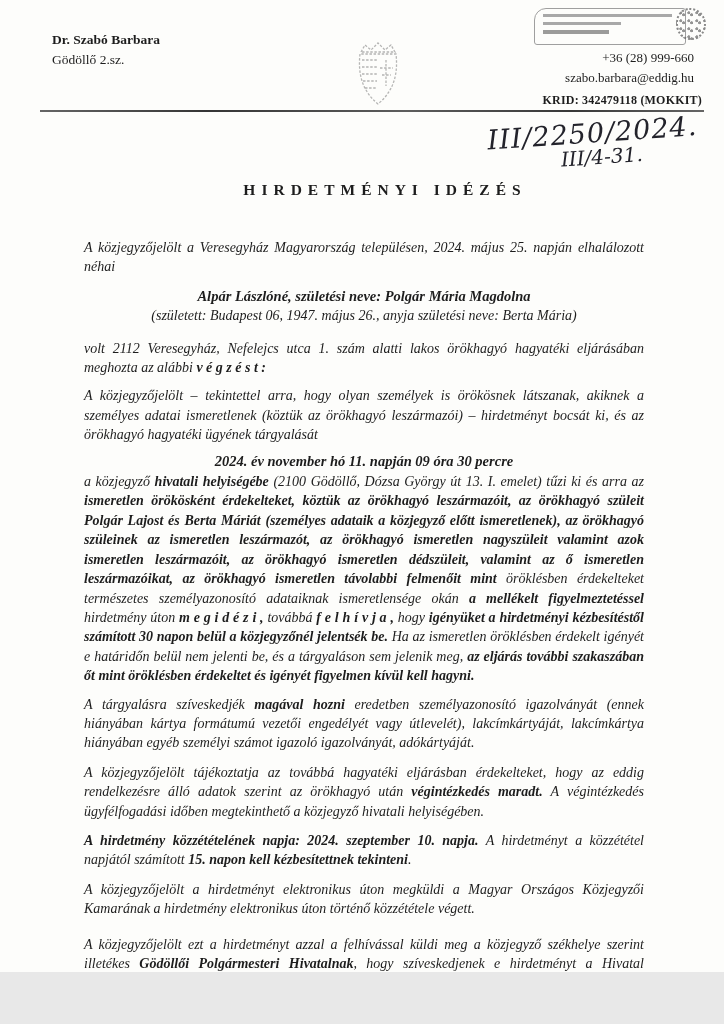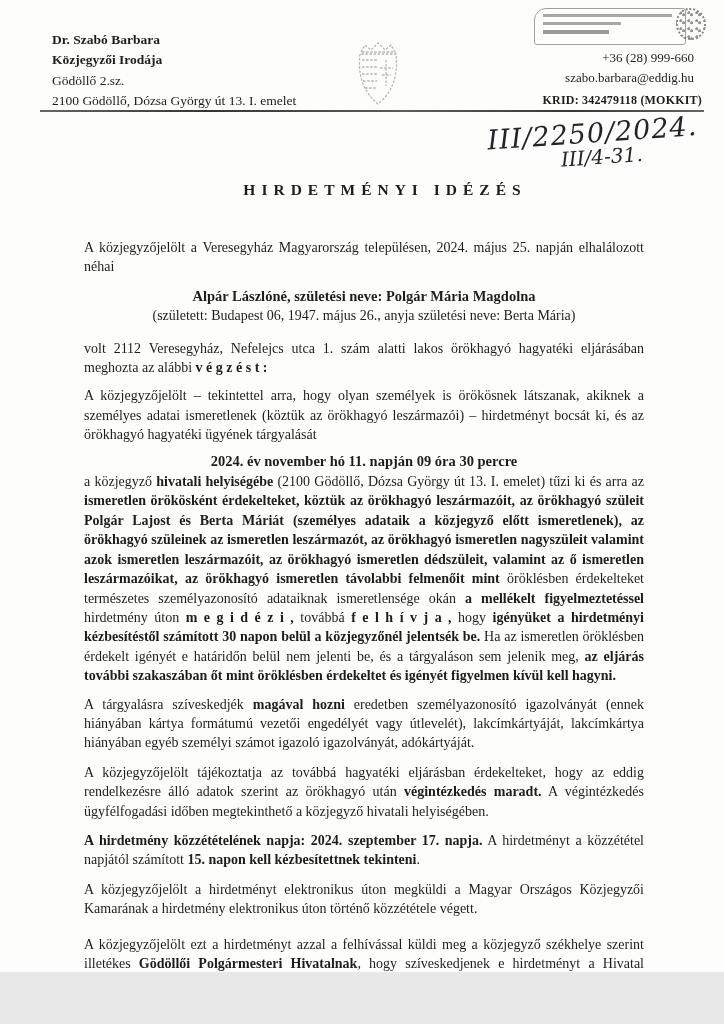--- a/index.html
+++ b/index.html
@@ -45,43 +45,41 @@
     transform:rotate(-4deg);transform-origin:right top;line-height:1.05;
   }
   .handwritten .h1{font-size:27px;letter-spacing:1px;white-space:nowrap;}
   .handwritten .h2{font-size:20px;padding-left:72px;white-space:nowrap;}
   
   .case-number{position:absolute;left:84px;top:144px;font-size:14.5px;font-weight:bold;}
   .doc-title{
     position:absolute;left:0;right:0;top:181px;text-align:center;
     font-size:15.5px;font-weight:bold;letter-spacing:6px;padding-left:46px;
   }
-  .flow{position:absolute;left:84px;top:238px;width:560px;font-size:14px;line-height:19.4px;}
+  .flow{position:absolute;left:84px;top:238px;width:560px;font-size:14px;line-height:19.4px;font-style:italic;}
   .flow p{margin:0 0 10px 0;text-align:justify;}
   .center{text-align:center !important;}
   .b, .flow .b{font-weight:bold;}
   .name-line{font-weight:bold;font-size:14.5px;margin-bottom:0 !important;}
   .birth-line{margin-bottom:13px !important;}
   .hearing{font-weight:bold;font-size:14.5px;margin-bottom:1px !important;}
   .p-volt{margin-bottom:9px !important;}
   .p-tekintettel{margin-bottom:7px !important;}
   .p-main{margin-bottom:9px !important;}
   .p-mokk{margin-bottom:16px !important;}
   .page-number{position:absolute;left:0;right:0;top:977px;text-align:center;font-size:14px;}
 </style>
 </head>
 <body>
 
 <div class="page">
 
   <div class="office">
     <div class="ln b">Dr. Szabó Barbara</div>
-    <div class="ln b">Közjegyzői Irodája</div>
     <div class="ln">Gödöllő 2.sz.</div>
-    <div class="ln">2100 Gödöllő, Dózsa György út 13. I. emelet</div>
   </div>
 
   <div class="coat-of-arms">
     <svg width="58" height="72" viewBox="0 0 58 72">
       <g fill="none" stroke="#6f6f6f" stroke-width="1.3" stroke-dasharray="2.5 1.6">
         <path d="M12 14 L16 7 L22 12 L29 5 L36 12 L42 7 L46 14 Z"></path>
         <path d="M11 16 C9 34 12 52 29 66 C46 52 49 34 47 16 Z"></path>
         <path d="M13 22 H28 M13 29 H28 M13 36 H28 M14 43 H28 M16 50 H28"></path>
         <path d="M37 22 V48 M31 30 H44 M33 37 H42"></path>
       </g>
@@ -113,20 +111,20 @@
   <div class="flow">
     <p><span>A közjegyzőjelölt a Veresegyház Magyarország településen, 2024. május 25. napján elhalálozott néhai</span></p>
     <p class="center name-line">Alpár Lászlóné, születési neve: Polgár Mária Magdolna</p>
     <p class="center birth-line">(született: Budapest 06, 1947. május 26., anyja születési neve: Berta Mária)</p>
     <p class="p-volt"><span>volt 2112 Veresegyház, Nefelejcs utca 1. szám alatti lakos örökhagyó hagyatéki eljárásában meghozta az alábbi </span><span class="b">v é g z é s t :</span></p>
     <p class="p-tekintettel"><span>A közjegyzőjelölt – tekintettel arra, hogy olyan személyek is örökösnek látszanak, akiknek a személyes adatai ismeretlenek (köztük az örökhagyó leszármazói) – hirdetményt bocsát ki, és az örökhagyó hagyatéki ügyének tárgyalását</span></p>
     <p class="center hearing">2024. év november hó 11. napján 09 óra 30 percre</p>
     <p class="p-main"><span>a közjegyző </span><span class="b">hivatali helyiségébe </span><span>(2100 Gödöllő, Dózsa György út 13. I. emelet) tűzi ki és arra az </span><span class="b">ismeretlen örökösként érdekelteket, köztük az örökhagyó leszármazóit, az örökhagyó szüleit Polgár Lajost és Berta Máriát (személyes adataik a közjegyző előtt ismeretlenek), az örökhagyó szüleinek az ismeretlen leszármazót, az örökhagyó ismeretlen nagyszüleit valamint azok ismeretlen leszármazóit, az örökhagyó ismeretlen dédszüleit, valamint az ő ismeretlen leszármazóikat, az örökhagyó ismeretlen távolabbi felmenőit mint </span><span>öröklésben érdekelteket természetes személyazonosító adataiknak ismeretlensége okán </span><span class="b">a mellékelt figyelmeztetéssel </span><span>hirdetmény úton </span><span class="b">m e g i d é z i ,</span><span> továbbá </span><span class="b">f e l h í v j a ,</span><span> hogy </span><span class="b">igényüket a hirdetményi kézbesítéstől számított 30 napon belül a közjegyzőnél jelentsék be.</span><span> Ha az ismeretlen öröklésben érdekelt igényét e határidőn belül nem jelenti be, és a tárgyaláson sem jelenik meg, </span><span class="b">az eljárás további szakaszában őt mint öröklésben érdekeltet és igényét figyelmen kívül kell hagyni.</span></p>
     <p><span>A tárgyalásra szíveskedjék </span><span class="b">magával hozni </span><span>eredetben személyazonosító igazolványát (ennek hiányában kártya formátumú vezetői engedélyét vagy útlevelét), lakcímkártyáját, lakcímkártya hiányában egyéb személyi számot igazoló igazolványát, adókártyáját.</span></p>
     <p><span>A közjegyzőjelölt tájékoztatja az továbbá hagyatéki eljárásban érdekelteket, hogy az eddig rendelkezésre álló adatok szerint az örökhagyó után </span><span class="b">végintézkedés maradt.</span><span> A végintézkedés ügyfélfogadási időben megtekinthető a közjegyző hivatali helyiségében.</span></p>
-    <p><span class="b">A hirdetmény közzétételének napja: 2024. szeptember 17. napja.</span><span> A hirdetményt a közzététel napjától számított </span><span class="b">15. napon kell kézbesítettnek tekinteni</span><span>.</span></p>
+    <p><span class="b">A hirdetmény közzétételének napja: 2024. szeptember 10. napja.</span><span> A hirdetményt a közzététel napjától számított </span><span class="b">15. napon kell kézbesítettnek tekinteni</span><span>.</span></p>
     <p class="p-mokk"><span>A közjegyzőjelölt a hirdetményt elektronikus úton megküldi a Magyar Országos Közjegyzői Kamarának a hirdetmény elektronikus úton történő közzététele végett.</span></p>
     <p><span>A közjegyzőjelölt ezt a hirdetményt azzal a felhívással küldi meg a közjegyző székhelye szerint illetékes </span><span class="b">Gödöllői Polgármesteri Hivatalnak</span><span>, hogy szíveskedjenek e hirdetményt a Hivatal honlapján az érkezését követő munkanapon a közzététel időpontjának megjelölésével együtt 15 napra közzétenni, majd a közzététel 15. napján e tényről a közjegyzőt a közzététel napjának és</span></p>
   </div>
 
   <div class="page-number">1</div>
 
 </div>
 
 </body></html>

